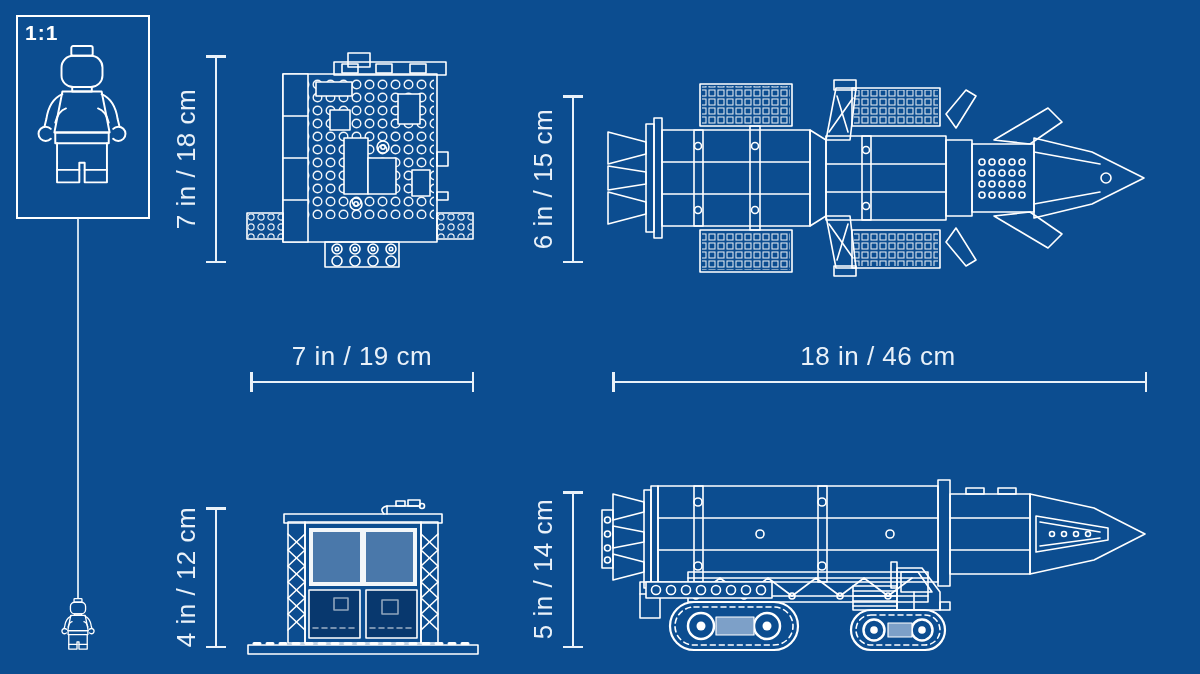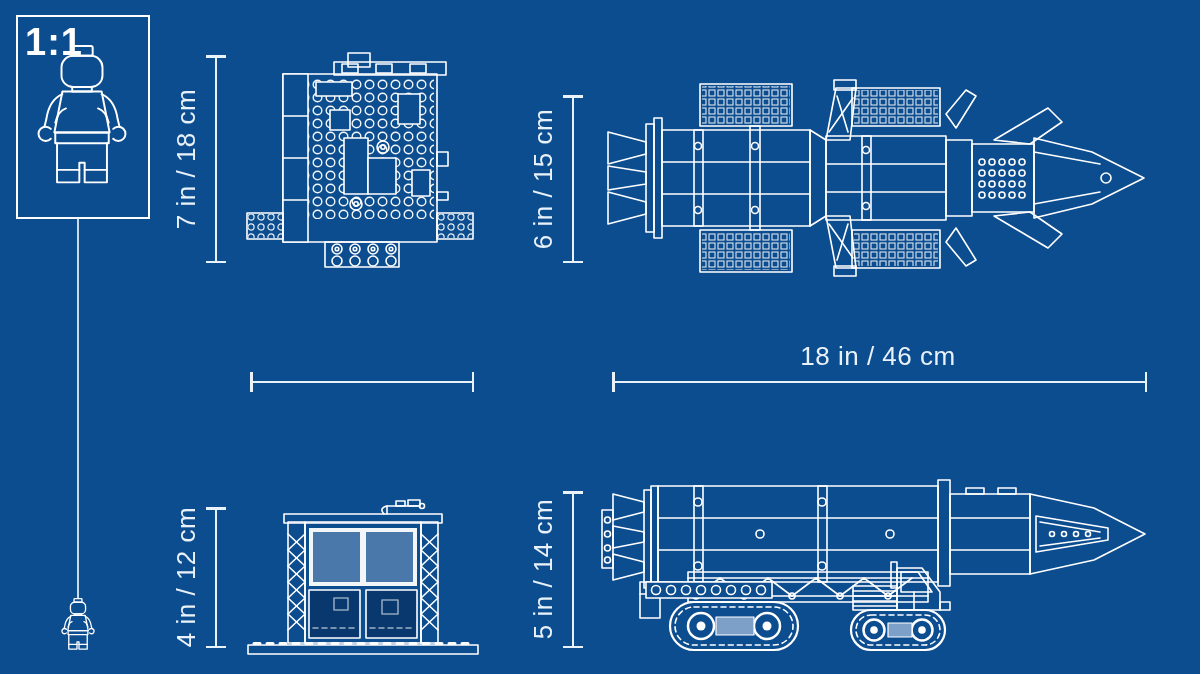--- a/index.html
+++ b/index.html
@@ -14,21 +14,21 @@
     position:relative;width:1200px;height:674px;overflow:hidden;
     background:var(--bg);
     font-family:"Liberation Sans", sans-serif;
   }
   svg{display:block;overflow:visible;}
   .ln{stroke:var(--ln);fill:none;stroke-width:1.6;stroke-linejoin:round;stroke-linecap:round;}
   .tile{fill:var(--bg);}
   .abs{position:absolute;}
   
   .scale-box{position:absolute;left:16px;top:15px;width:130px;height:200px;border:2.5px solid var(--ln);}
-  .scale-label{position:absolute;left:7px;top:4px;font-size:38px;font-weight:bold;color:#fff;letter-spacing:1px;}
+  .scale-label{position:absolute;left:7px;top:4px;font-size:21px;font-weight:bold;color:#fff;letter-spacing:1px;}
   .connector{position:absolute;left:77px;top:218px;width:2px;height:380px;background:rgba(235,244,252,.85);}
   
   .dimv{position:absolute;width:20px;}
   .dimv .bar{position:absolute;left:8.75px;top:0;bottom:0;width:2.5px;background:var(--txt);}
   .dimv .tick{position:absolute;left:0;width:20px;height:2.5px;background:var(--txt);}
   .dimv .tick.a{top:0;} .dimv .tick.b{bottom:0;}
   .dimh{position:absolute;height:20px;}
   .dimh .bar{position:absolute;top:8.75px;left:0;right:0;height:2.5px;background:var(--txt);}
   .dimh .tick{position:absolute;top:0;height:20px;width:2.5px;background:var(--txt);}
   .dimh .tick.a{left:0;} .dimh .tick.b{right:0;}
@@ -132,20 +132,21 @@
         <circle cx="127" cy="209" r="5"></circle>
         <circle cx="145" cy="209" r="5"></circle>
     </g>
   </svg>
 
   <div class="dimh" style="left:250px;top:372px;width:224px;">
     <i class="tick a"></i>
       <i class="bar"></i>
       <i class="tick b"></i>
   </div>
+  <div class="dimlabel" style="left:362px;top:356px;">7 in / 19 cm</div>
 
   <div class="dimv" style="left:563px;top:95px;height:168px;">
     <i class="tick a"></i>
       <i class="bar"></i>
       <i class="tick b"></i>
   </div>
   <div class="dimlabel rot" style="left:543px;top:179px;">6 in / 15 cm</div>
 
   <svg class="abs" style="left:600px;top:80px" width="548" height="196" viewBox="0 0 548 196">
     <g class="ln">

